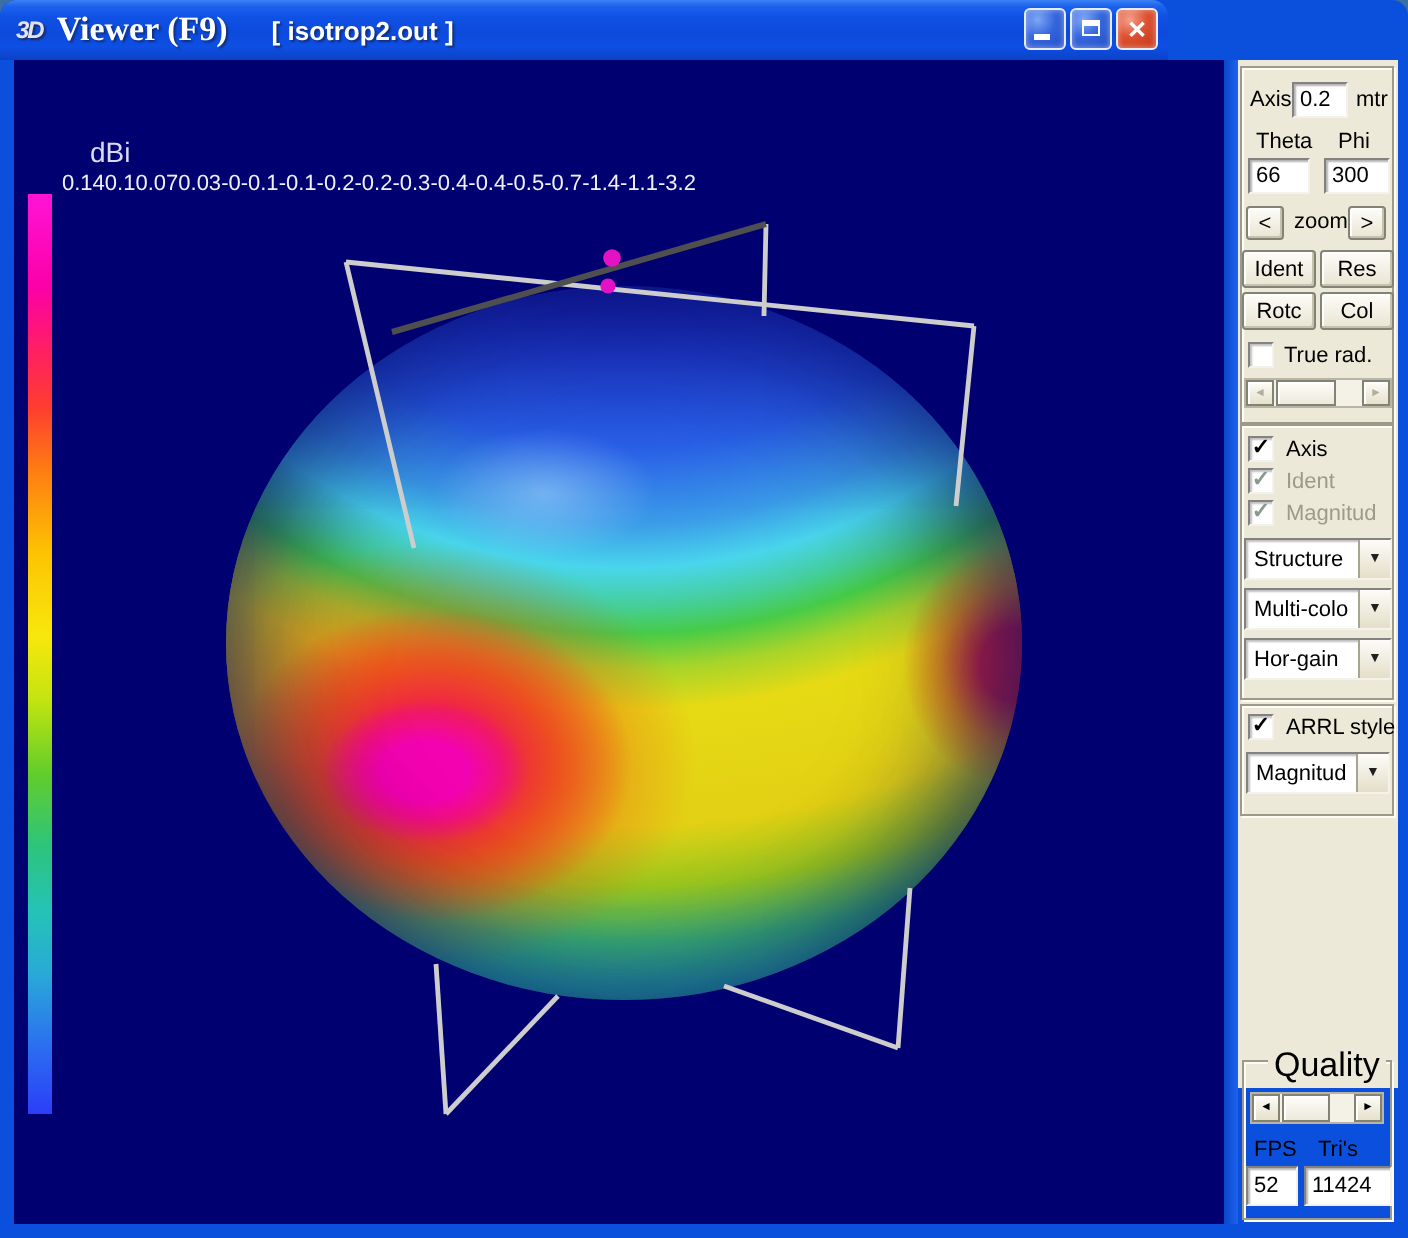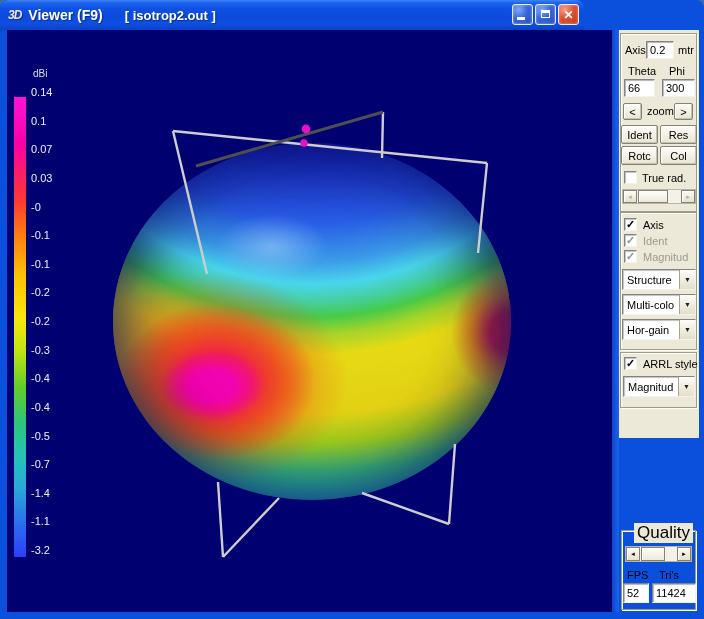--- a/index.html
+++ b/index.html
@@ -8,49 +8,49 @@
 
   .window { position:relative; width:704px; height:619px; background:#0b50dd;
             border-radius:8px 8px 0 0; overflow:hidden; }
 
   
   .titlebar { position:absolute; left:0; top:0; width:584px; height:30px;
     background:linear-gradient(180deg,#3c83f5 0%,#1d63ee 10%,#0f51e4 28%,#0c4adc 55%,#0e4fe4 78%,#0a42c4 100%);
     border-radius:8px 8px 0 0; display:flex; align-items:center; }
   .app-icon { margin-left:8px; font-size:12px; font-weight:bold; font-style:italic;
     color:#e3e3ee; text-shadow:1px 1px 1px #1a2a6a; letter-spacing:-1px; }
-  .title-text { margin-left:7px; color:#fff; font-size:14px; font-weight:bold;
-    text-shadow:1px 1px 1px #10307a; }
+  .title-text { margin-left:7px; color:#fff; font-size:17px; font-weight:bold;
+    text-shadow:1px 1px 1px #10307a;font-family:Liberation Serif, serif; }
   .subtitle-text { margin-left:22px; color:#fff; font-size:13px; font-weight:bold;
     text-shadow:1px 1px 1px #10307a; }
   .winbtns { position:absolute; right:5px; top:4px; display:flex; gap:2px; }
   .wbtn { width:21px; height:21px; border-radius:3px; border:1px solid #e6ecfb;
     position:relative; box-shadow:inset 0 0 3px rgba(255,255,255,.5); }
   .wbtn.blue { background:radial-gradient(circle at 30% 25%,#7fa8f5 0%,#3566dd 45%,#1f4cc4 100%); }
   .wbtn.red  { background:radial-gradient(circle at 30% 25%,#f4a08c 0%,#dd5030 45%,#c23613 100%); }
   .glyph-min { position:absolute; left:4px; bottom:4px; width:8px; height:3px; background:#fff; }
   .glyph-max { position:absolute; left:5px; top:5px; width:9px; height:8px;
     border:1px solid #fff; border-top-width:3px; }
   .glyph-close { position:absolute; inset:0; color:#fff; font-size:12px; font-weight:bold;
     display:flex; align-items:center; justify-content:center; }
 
   
   .viewport { position:absolute; left:7px; top:30px; width:605px; height:582px;
     background:#000070; overflow:hidden; }
   .mid-strip { position:absolute; left:612px; top:30px; width:7px; height:582px;
     background:linear-gradient(90deg,#0a46c8,#1d63ee); }
 
-  .dbi-label { position:absolute; left:26px; top:38px; color:#d8dcf2; font-size:10px; }
+  .dbi-label { position:absolute; left:38px; top:38px; color:#d8dcf2; font-size:14px; }
   .colorbar { position:absolute; left:7px; top:67px; width:12px; height:460px;
     background:linear-gradient(180deg,
       #ff14d6 0%, #fb00a8 10%, #ff1f63 17%, #fe3c31 23%, #fd7d12 30%,
       #fdc303 39%, #f8e70c 48%, #c3e411 55%, #62cd2b 63%, #2cc47c 71%,
       #25c3b7 78%, #29a8d8 85%, #2b6cf0 93%, #2b3ef8 100%); }
   .cb-labels { position:absolute; left:24px; top:56px; height:470px; width:40px;
-    display:flex; flex-direction:column; justify-content:space-between; }
+    display:flex; flex-direction:row; justify-content:space-between;text-align:center; }
   .cb-labels span { color:#f0f0fa; font-size:11px; line-height:12px; }
 
   
   .sphere { position:absolute; left:106px; top:113px; width:398px; height:357px;
     border-radius:50%;
     background:
       radial-gradient(ellipse 20% 13% at 40% 29%, rgba(190,230,255,.45), rgba(190,230,255,0) 70%),
       radial-gradient(ellipse 13% 10% at 25% 68%, rgba(242,2,178,.98) 0 42%, rgba(242,2,150,0) 100%),
       radial-gradient(ellipse 25% 22% at 26% 67%, rgba(240,25,75,.92) 0 35%, rgba(238,60,35,.75) 62%, rgba(236,110,10,0) 100%),
       radial-gradient(ellipse 34% 30% at 25% 66%, rgba(238,70,25,.55) 0 45%, rgba(238,120,8,0) 100%),
@@ -62,21 +62,21 @@
         #2fb2ac 500px, #2aa4a8 520px);
     box-shadow:
       inset 0 32px 70px -8px rgba(8,8,110,.55),
       inset 28px 0 60px -12px rgba(8,8,110,.38),
       inset -28px 0 60px -12px rgba(8,8,110,.38),
       inset 0 -22px 50px -6px rgba(0,40,70,.35); }
 
   .wiresvg { position:absolute; left:0; top:0; width:605px; height:582px; }
 
   
-  .panel { position:absolute; left:619px; top:30px; width:80px; height:408px;
+  .panel { position:absolute; left:619px; top:30px; width:80px; height:514px;
     background:#ece9d8; font-size:11px; color:#000; }
   .etched { position:absolute; border:1px solid #9d9a8a;
     box-shadow:inset 1px 1px 0 #fdfcf5, 1px 1px 0 #fdfcf5; }
   .plabel { position:absolute; white-space:nowrap; font-size:11px; }
   .txt { position:absolute; background:#fff; border:1px solid;
     border-color:#848280 #f4f2ea #f4f2ea #848280;
     box-shadow:inset 1px 1px 1px rgba(0,0,0,.3);
     font-family:"Liberation Sans",sans-serif; font-size:11px; padding:1px 3px; }
   input.txt { outline:none; }
   .ro { display:flex; align-items:center; }

